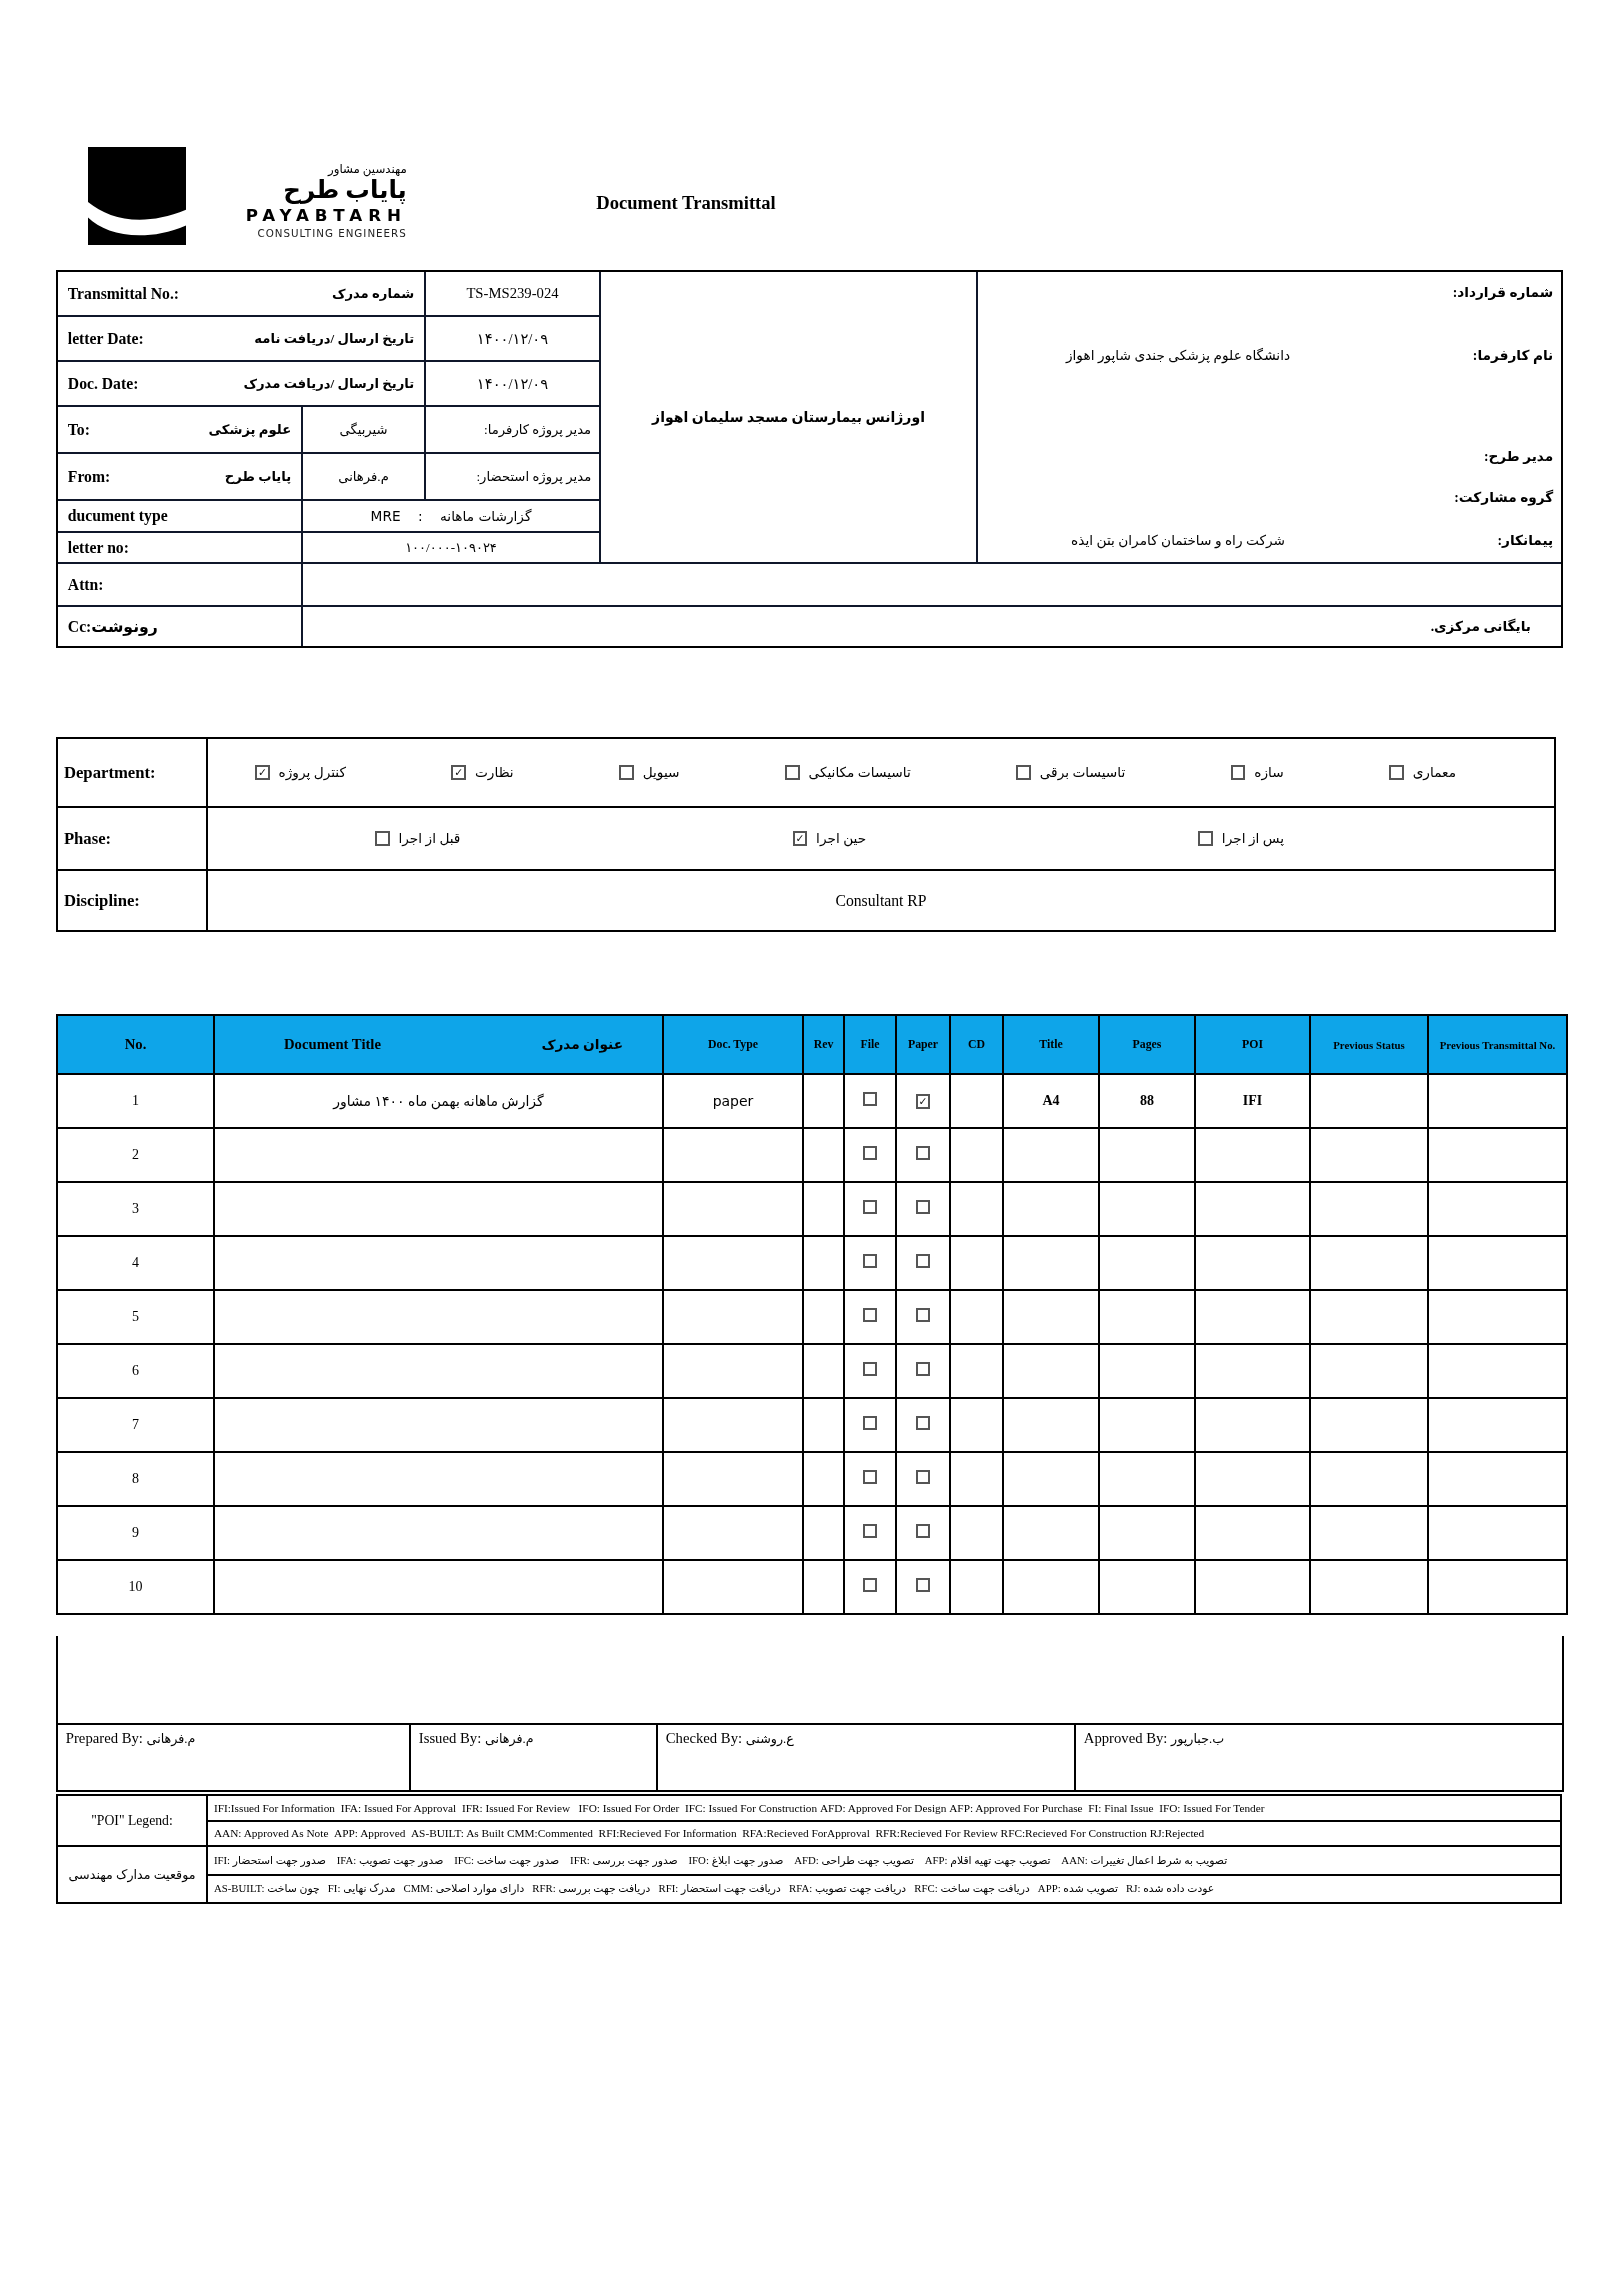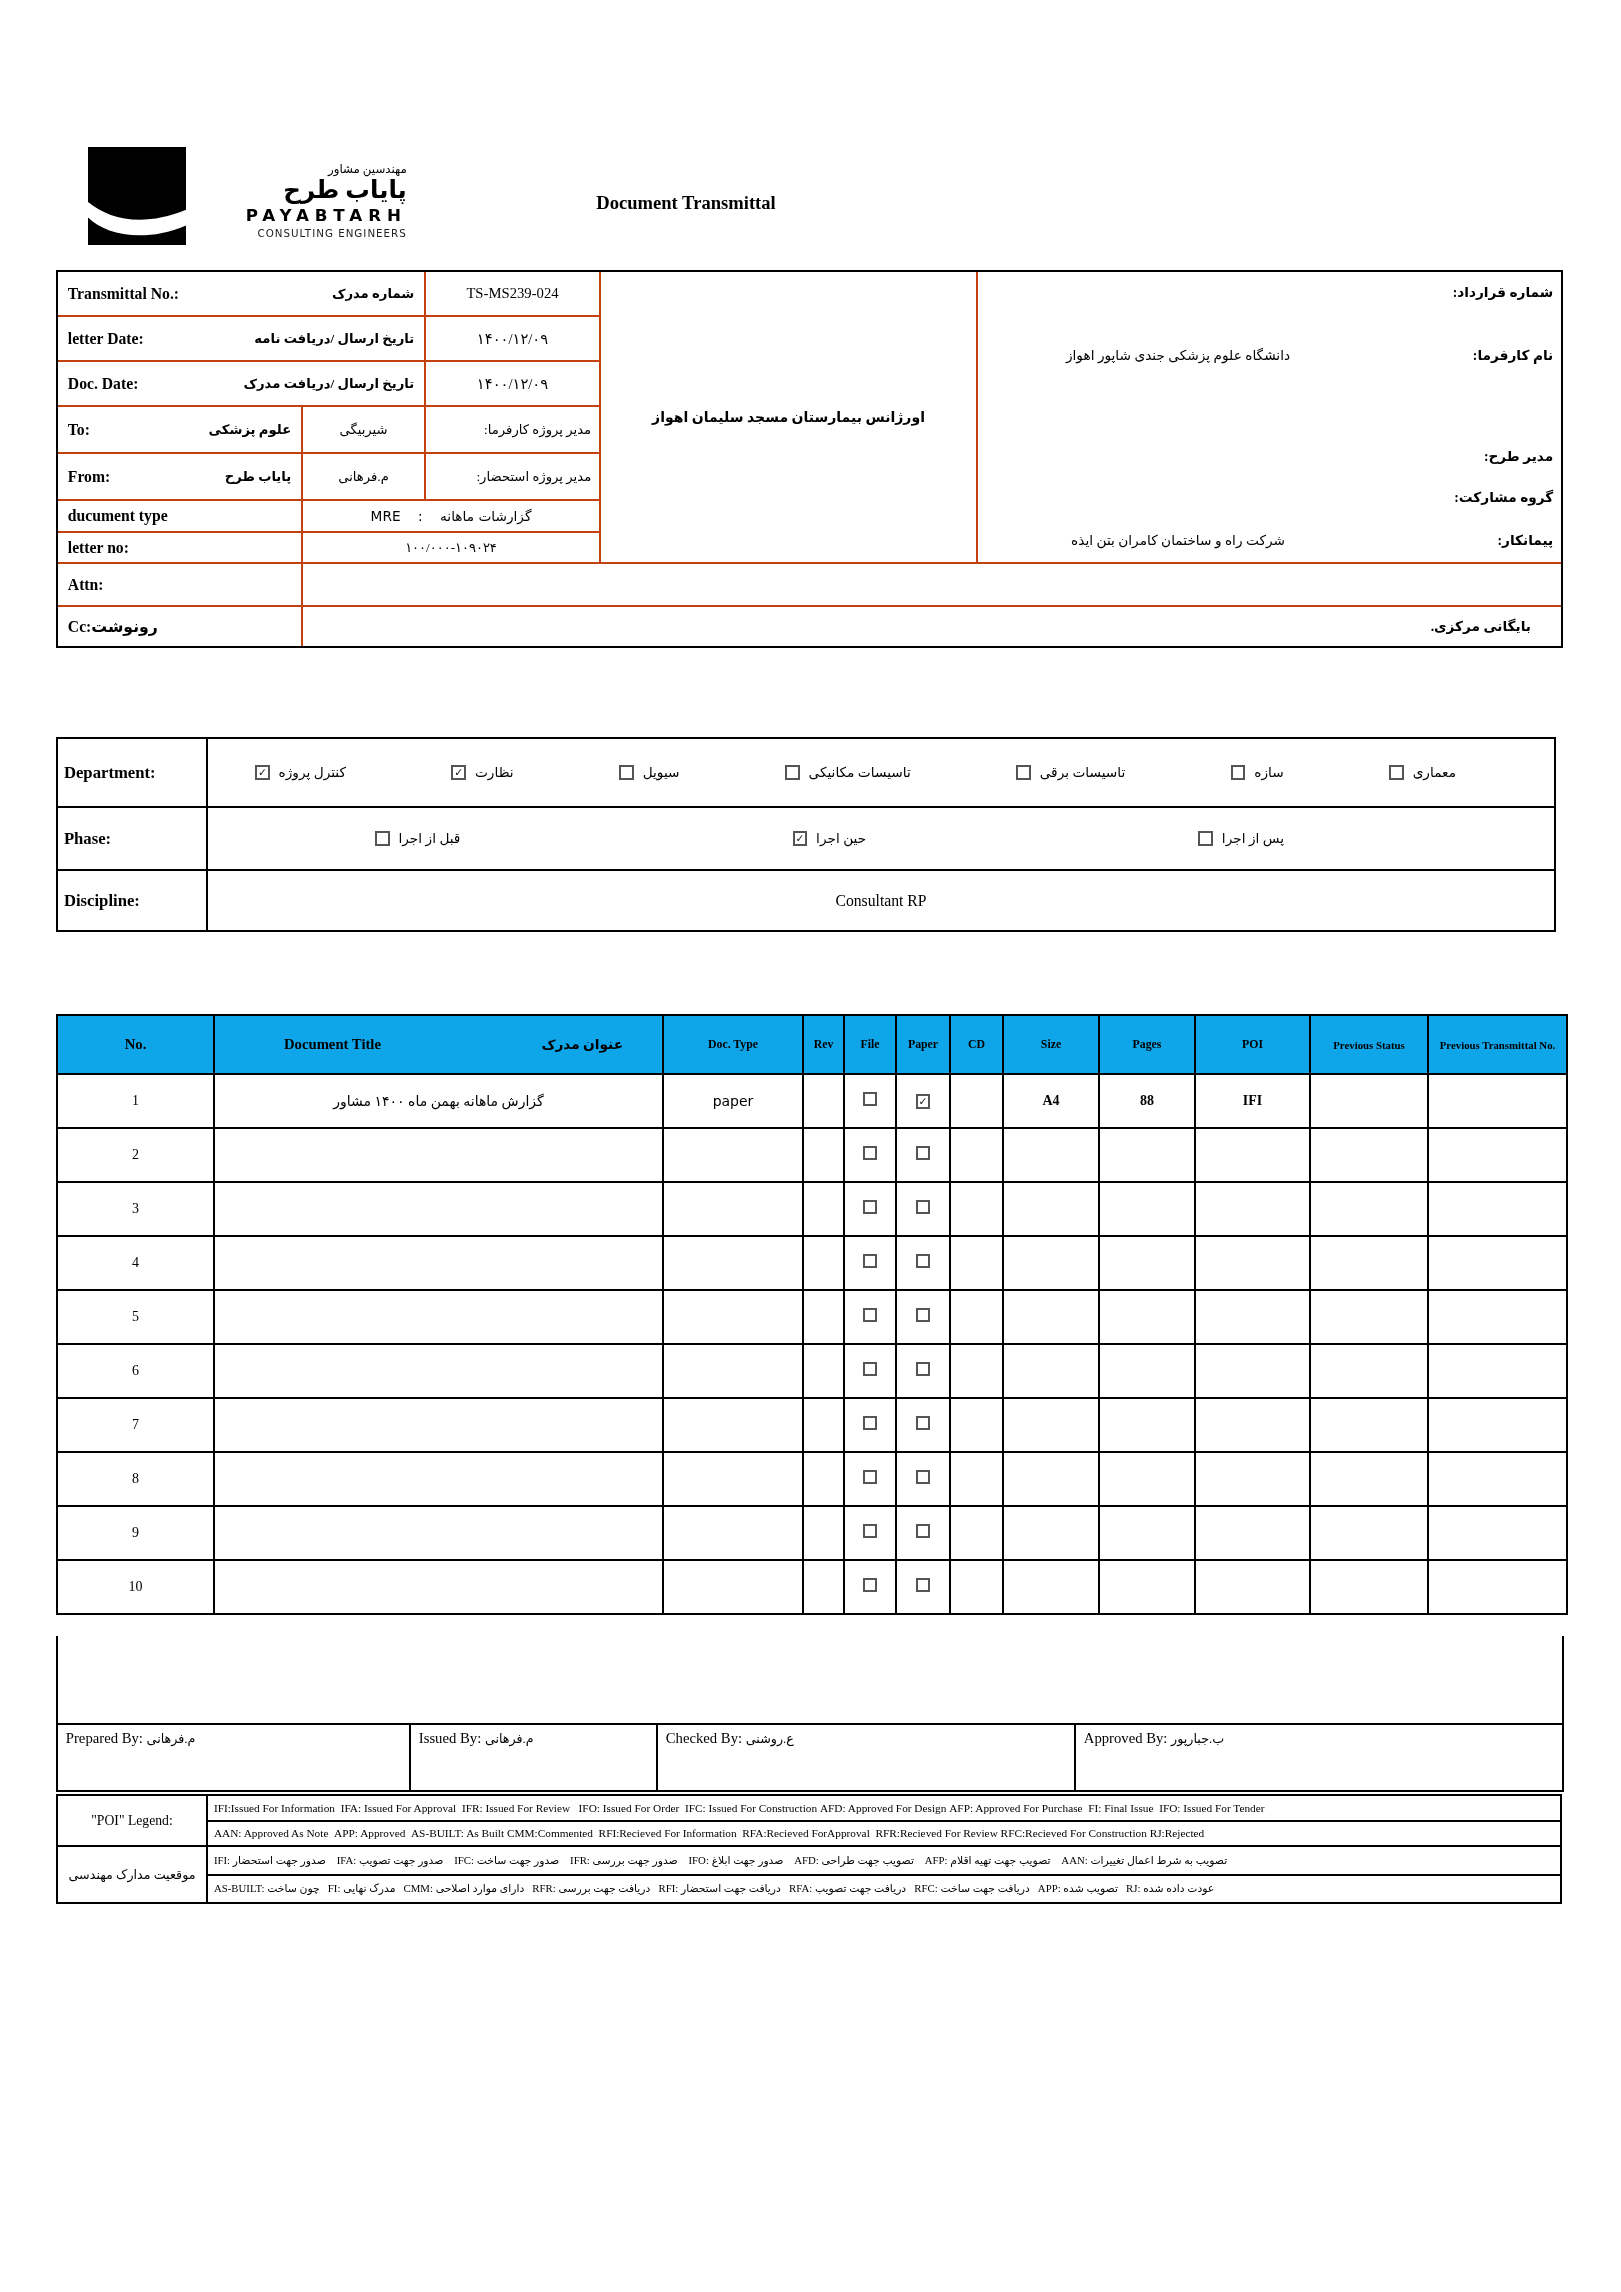--- a/index.html
+++ b/index.html
@@ -16,21 +16,21 @@
   #logo .fname{font-size:24.5px;font-weight:bold;margin-top:1px;}
   #logo .ename{font-family:"DejaVu Sans","Liberation Sans",sans-serif;font-size:16.7px;font-weight:bold;letter-spacing:5.9px;margin-top:2.9px;white-space:nowrap;}
   #logo .esub{font-family:"DejaVu Sans","Liberation Sans",sans-serif;font-size:10.3px;letter-spacing:1px;color:#222;margin-top:2.9px;}
   #page-title{position:absolute;top:192px;left:686px;transform:translateX(-50%);
       font-size:18.6px;font-weight:bold;white-space:nowrap;}
 
   
   #toptable{position:absolute;left:56px;top:270px;display:grid;
       grid-template-columns:243px 121px 173px 375px 583px;
       grid-template-rows:43px 43px 43px 45px 45px 30px 29px 41px 39px;
-      gap:2px;background:#c2410c;border:2.9px solid #000;}
+      gap:2px;background:#0f172a;border:2.9px solid #000;}
   #toptable>div{background:#fff;}
   .lab{display:flex;align-items:center;justify-content:space-between;padding:0 9.8px;
        font-weight:bold;font-size:15.7px;}
   .lab .fa-part{font-size:13.2px;font-weight:bold;}
   .val{display:flex;align-items:center;justify-content:center;font-size:14.7px;}
   .span12{grid-column:1/3;}
   .vc3{grid-column:3;}
   .v23{grid-column:2/4;}
   .v26{grid-column:2/6;}
   .rolecell{display:flex;align-items:center;direction:rtl;padding:0 7.8px;font-size:13.2px;}
@@ -247,21 +247,21 @@
         <div class="tith">
           <span class="en">Document Title</span>
           <span class="fa-part fa">عنوان مدرک</span>
         </div>
       </th>
       <th>Doc. Type</th>
       <th>Rev</th>
       <th>File</th>
       <th>Paper</th>
       <th>CD</th>
-      <th>Size</th>
+      <th>Title</th>
       <th>Pages</th>
       <th>POI</th>
       <th class="small">Previous Status</th>
       <th class="small">Previous Transmittal No.</th>
     </tr>
   </thead>
   <tbody>
     <tr>
       <td>1</td>
       <td class="title-cell">گزارش ماهانه  بهمن ماه ۱۴۰۰ مشاور</td>

